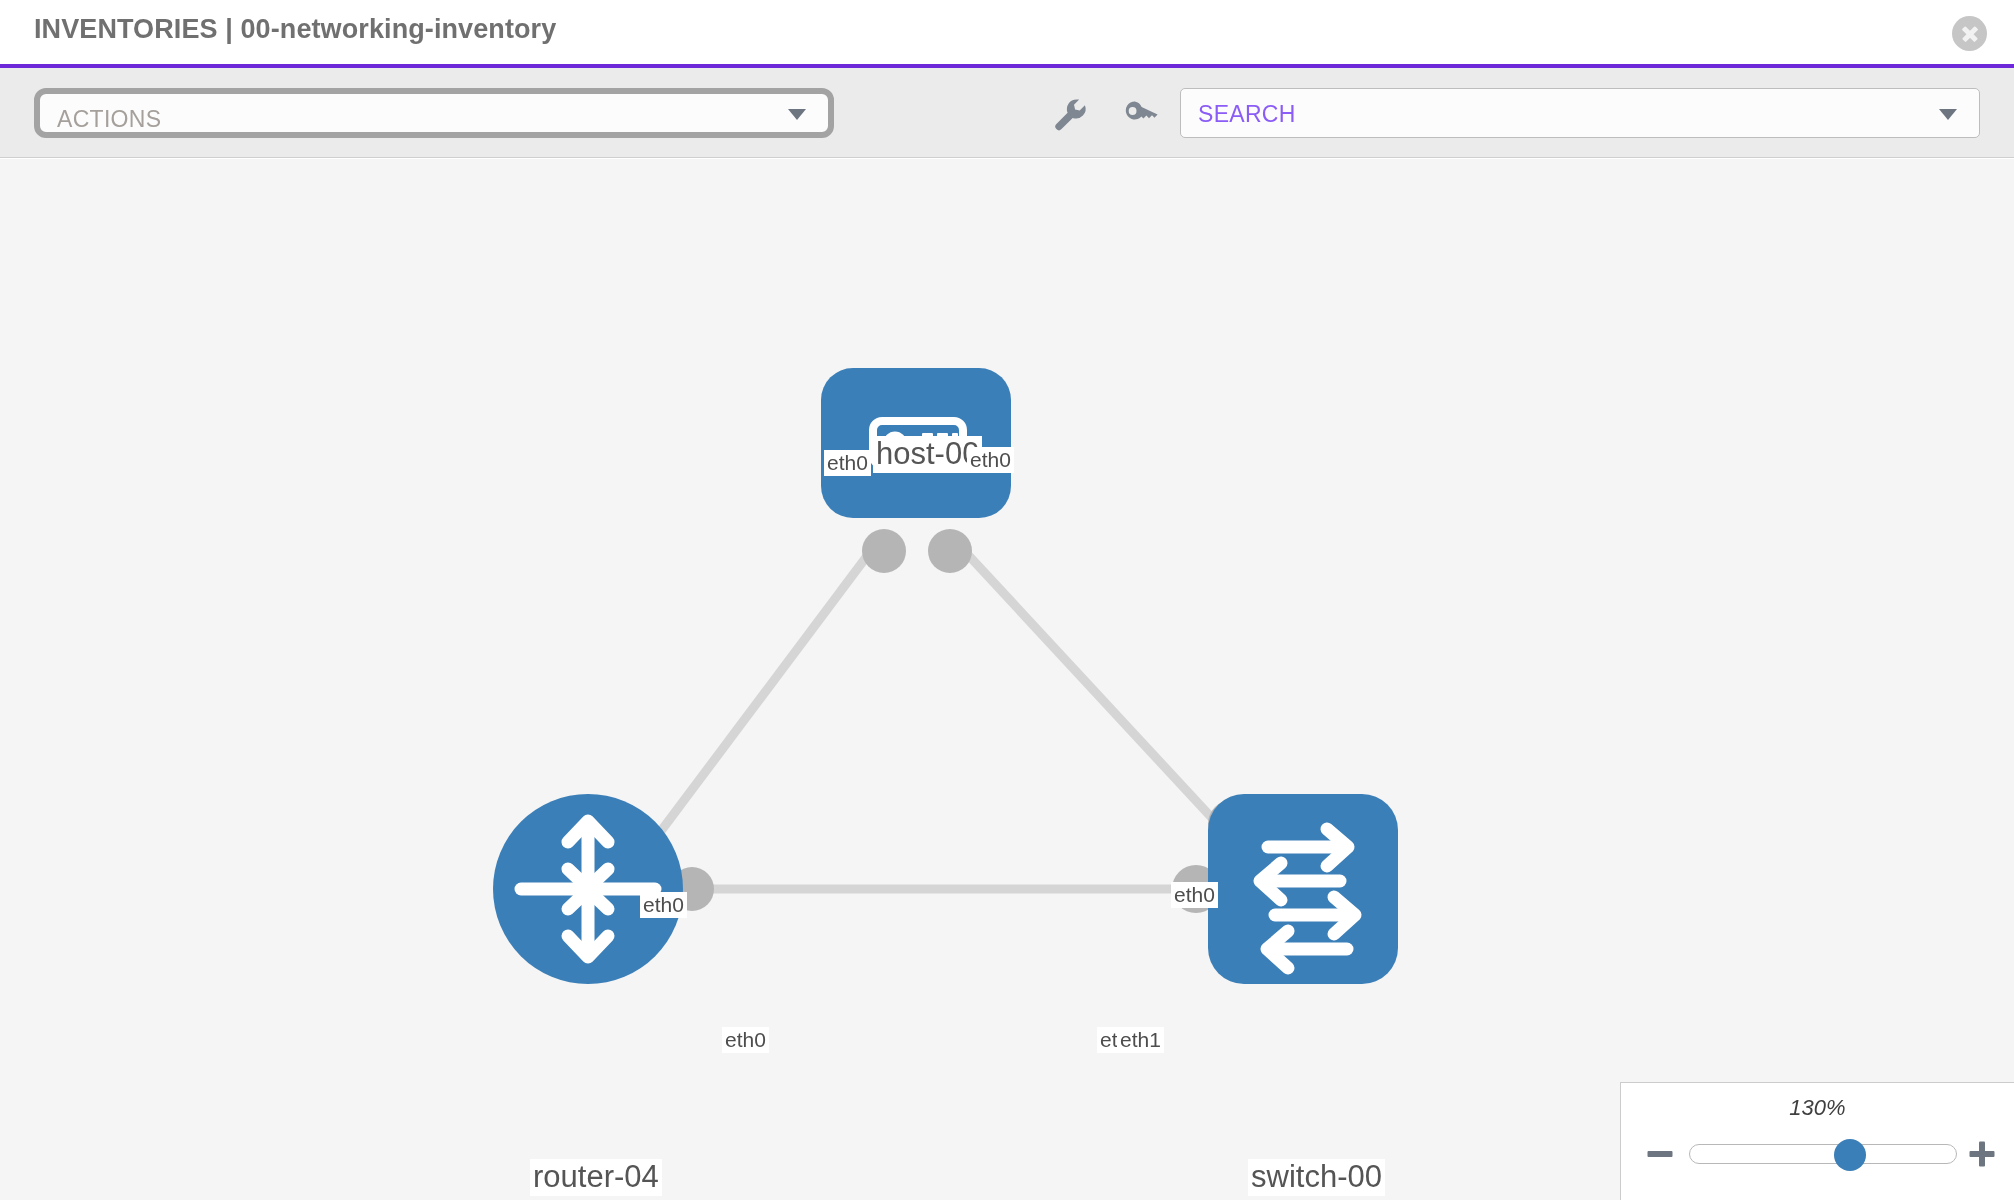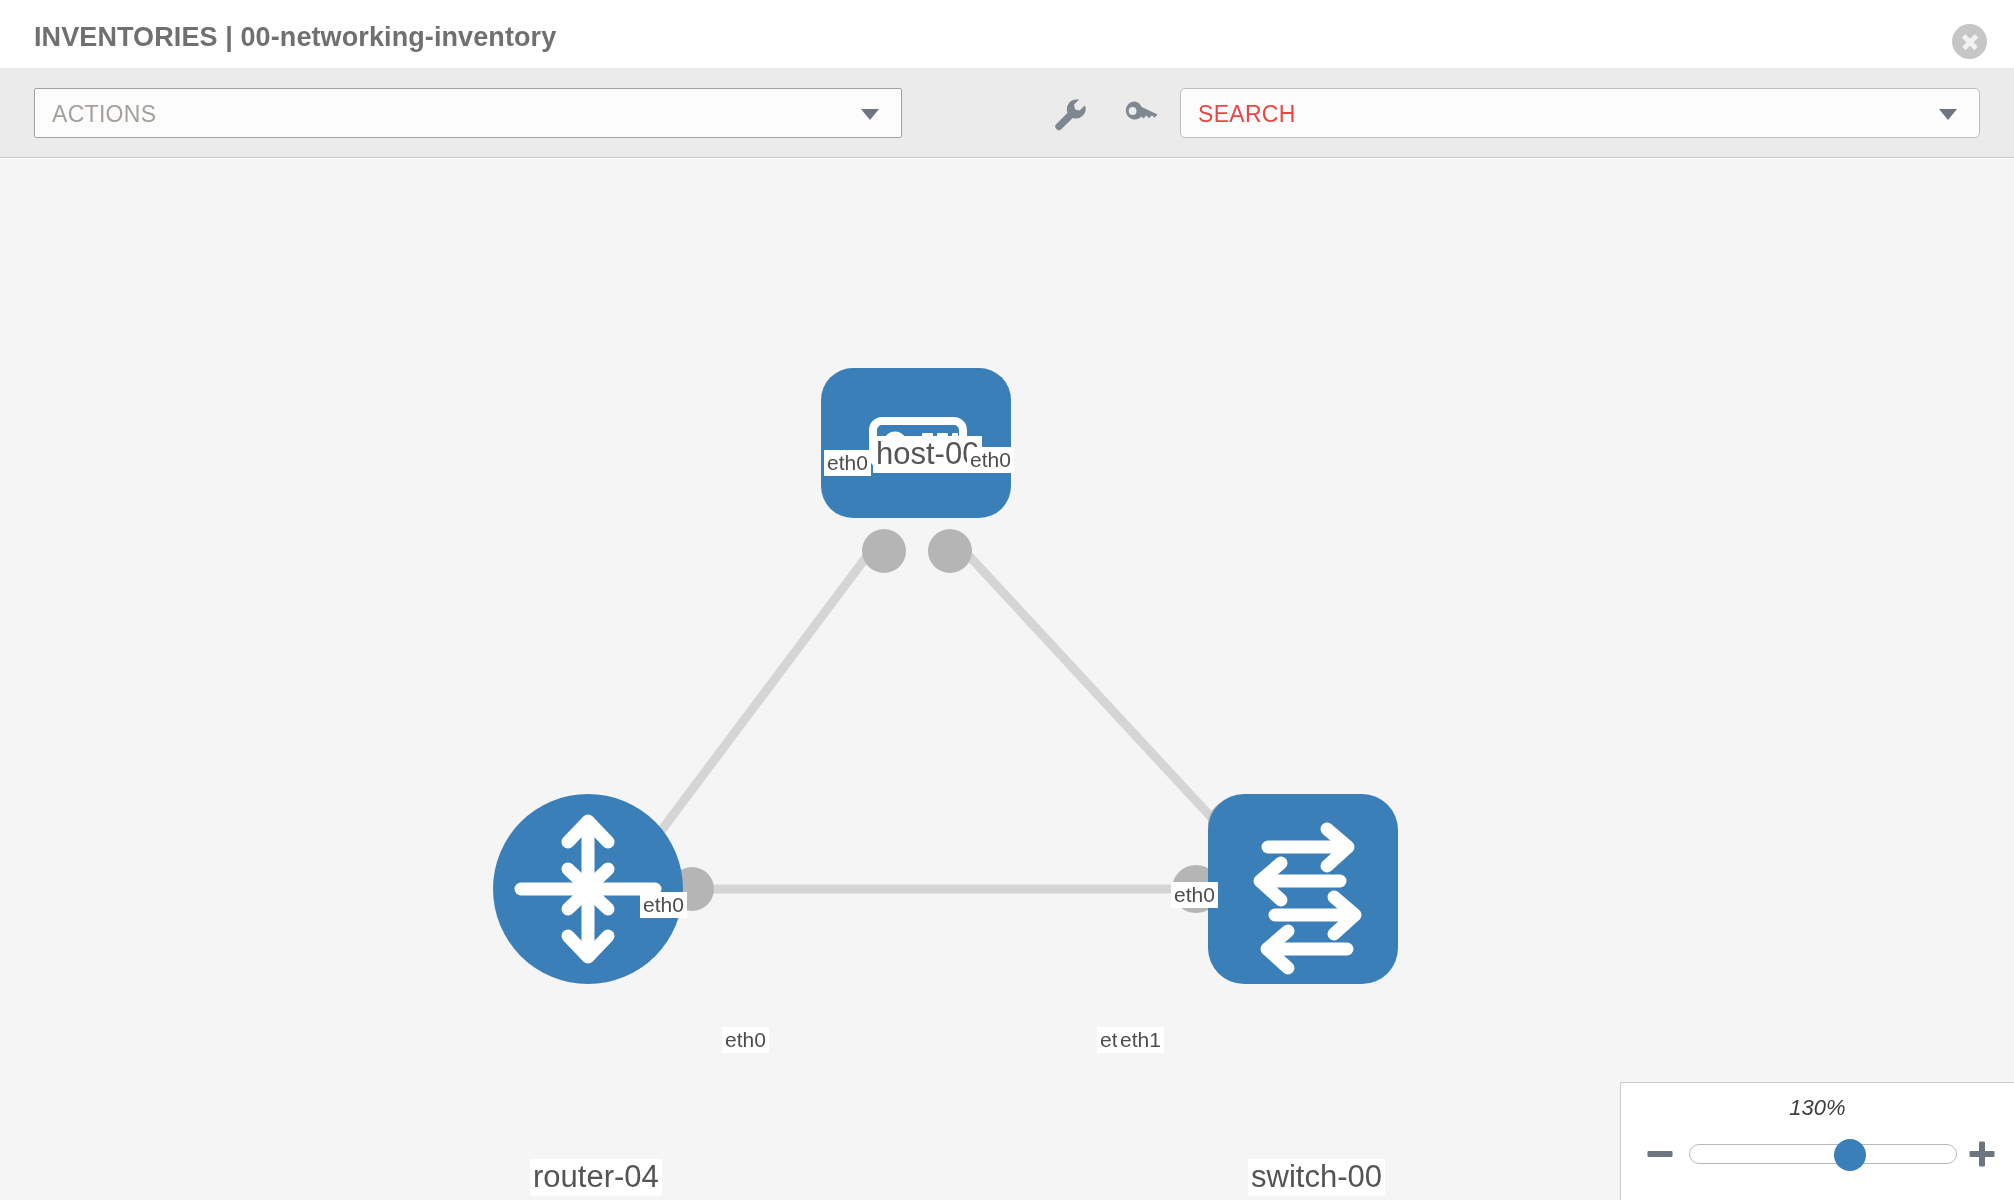--- a/index.html
+++ b/index.html
@@ -15,25 +15,25 @@
   #app {
     position: relative;
     width: 2014px;
     height: 1200px;
     background: #ffffff;
   }
 
   
   .header {
     position: absolute;
-    left: 0; top: 8px;
+    left: 0; top: 0;
     width: 2014px;
     height: 68px;
     background: #ffffff;
-    border-bottom: 2px solid #6d28d9;
+    border-bottom: 4px solid #6d28d9;
   }
 
   .header-title {
     position: absolute;
     left: 34px;
     top: 14px;
     font-size: 27px;
     font-weight: bold;
     color: #707070;
     letter-spacing: 0.1px;
@@ -70,25 +70,25 @@
     width: 2014px;
     height: 90px;
     background: #ebebeb;
     border-bottom: 1px solid #cfcfcf;
   }
 
   .actions-select {
     position: absolute;
     left: 34px;
     top: 20px;
-    width: 868px;
+    width: 800px;
     height: 50px;
     background: #fcfcfc;
-    border: 1px solid #a3a3a3;
-    border-radius: 2px;
+    border: 6px solid #a3a3a3;
+    border-radius: 12px;
     cursor: pointer;
   }
   .actions-select .sel-label {
     position: absolute;
     left: 17px;
     top: 12px;
     font-size: 23px;
     color: #a5a09b;
     letter-spacing: 0.3px;
   }
@@ -130,21 +130,21 @@
     background: #fcfcfc;
     border: 1px solid #bdbdbd;
     border-radius: 5px;
     cursor: text;
   }
   .search-select .sel-label {
     position: absolute;
     left: 17px;
     top: 12px;
     font-size: 23px;
-    color: #ef4444;
+    color: #8b5cf6;
     letter-spacing: 0.3px;
   }
 
   
   .canvas {
     position: absolute;
     left: 0; top: 159px;
     width: 2014px;
     height: 1041px;
     background: #f5f5f5;

